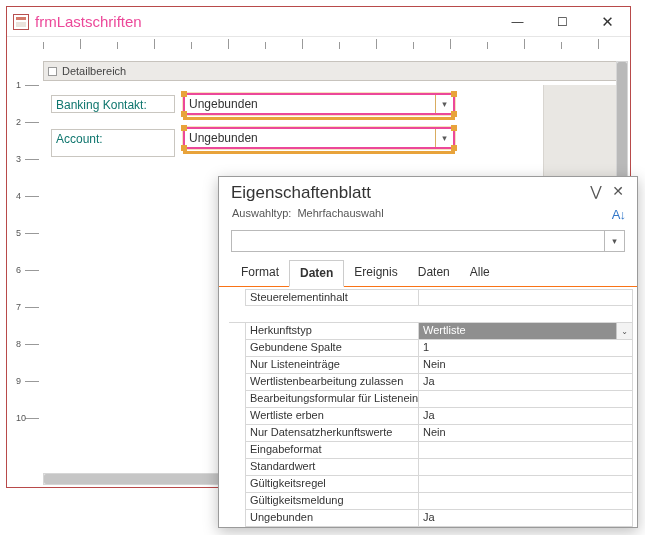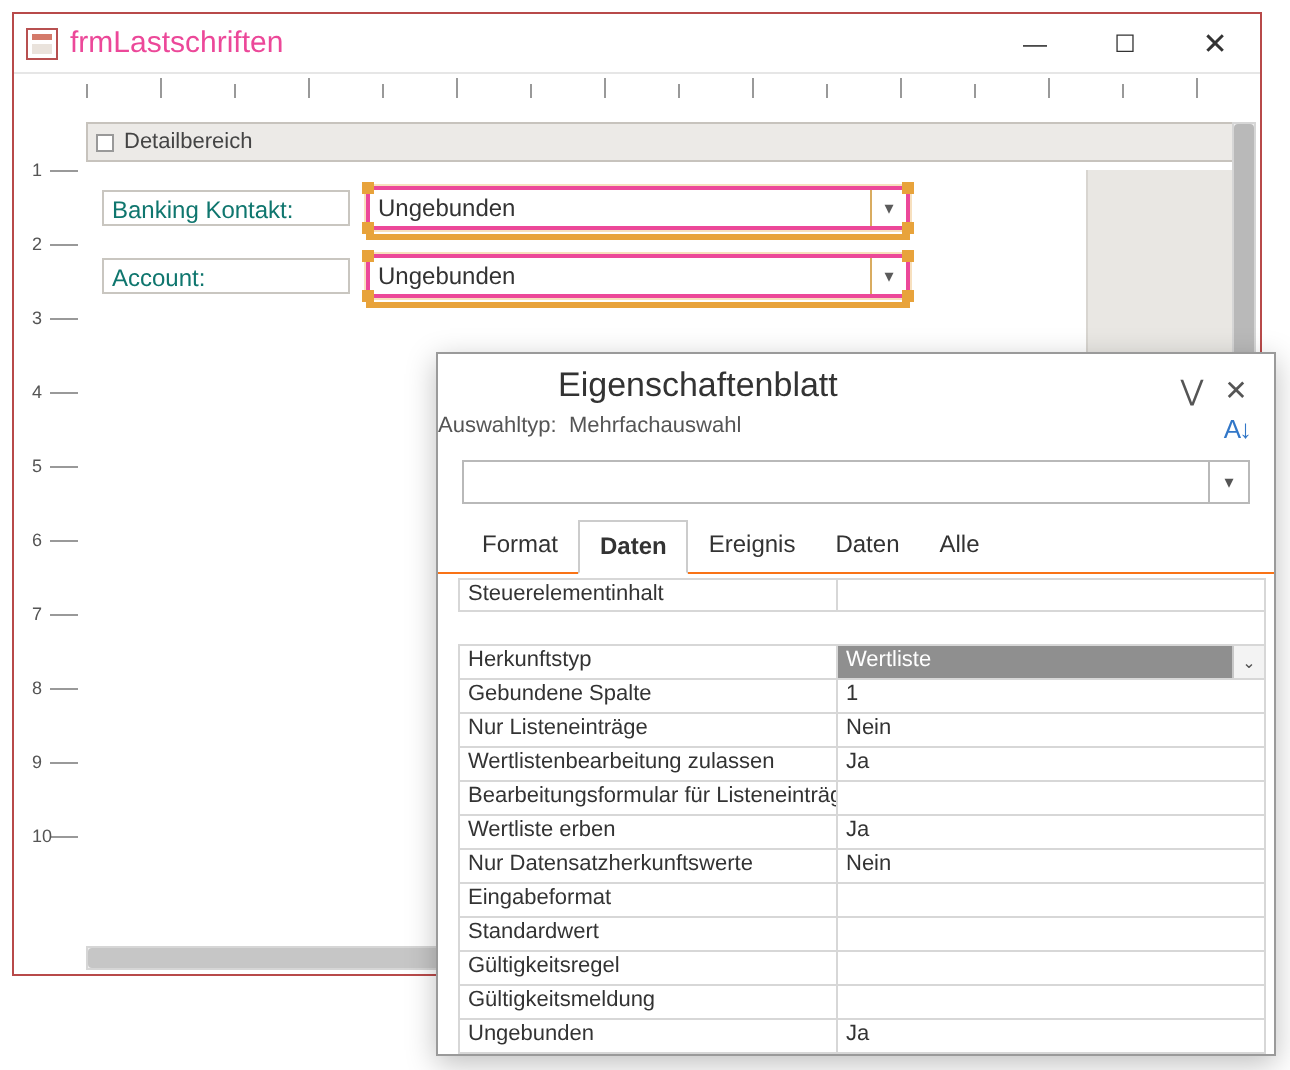--- a/index.html
+++ b/index.html
@@ -86,42 +86,42 @@
   }
   .vscroll .thumb { position:absolute; left:0; top:0; right:0; height:140px; background:#b9b9b9; border-radius:2px; }
 
   
   .propsheet {
     position:absolute; left:218px; top:176px; width:420px; height:352px;
     background:#fff; border:1px solid #9a9a9a; box-shadow:0 4px 14px rgba(0,0,0,.25);
     display:flex; flex-direction:column;
   }
   .ps-title {
-    display:flex; align-items:flex-end; padding:6px 8px 2px 12px;
-    font-size:17px; color:#333;margin-left:48px;
+    display:flex; align-items:flex-start; padding:6px 8px 2px 12px;
+    font-size:17px; color:#333;
   }
   .ps-title .spacer { flex:1; }
   .ps-title .pbtn { width:22px; text-align:center; color:#555; font-size:14px; cursor:default; }
-  .ps-sub { font-size:11px; color:#555; padding:2px 12px 8px 0; display:flex; }
+  .ps-sub { font-size:11px; color:#555; padding:2px 12px 8px 13px; display:flex; }
   .ps-sub .spacer { flex:1; }
   .sort-icon { font-size:13px; color:#3277c8; letter-spacing:-1px; }
   .ps-combo {
     margin:0 12px 8px 12px; height:22px; border:1px solid #b9b9b9;
     display:flex; align-items:center;
   }
   .ps-combo .arrow { width:20px; text-align:center; border-left:1px solid #b9b9b9; color:#555; font-size:9px; align-self:stretch; display:flex; align-items:center; justify-content:center;}
   .ps-combo .val { flex:1; padding:0 4px; font-size:12px; }
 
   .ps-tabs { display:flex; padding:0 12px; font-size:12px; border-bottom:1px solid #f97316; }
   .ps-tab { padding:5px 10px 6px; color:#333; cursor:default; }
   .ps-tab.active { border:1px solid #ccc; border-bottom:1px solid #fff; margin-bottom:-1px; font-weight:600; background:#fff; }
 
   .ps-grid { flex:1; overflow:hidden; padding:2px 4px 0 10px; }
   .ps-row { display:flex; height:17px; font-size:11px; color:#333; }
-  .ps-row .k { width:190px; border:1px solid #d7d7d7; border-top:none; padding:1px 4px; white-space:nowrap; overflow:hidden; }
+  .ps-row .k { width:174px; border:1px solid #d7d7d7; border-top:none; padding:1px 4px; white-space:nowrap; overflow:hidden;margin-left:16px; }
   .ps-row:first-child .k, .ps-row:first-child .v { border-top:1px solid #d7d7d7; }
   .ps-row .v { flex:1; border:1px solid #d7d7d7; border-left:none; border-top:none; padding:1px 4px; position:relative; }
   .ps-row .v.sel { background:#8f8f8f; color:#fff; }
   .ps-row .v .dropbtn { position:absolute; right:0; top:0; bottom:0; width:16px; border-left:1px solid #c7c7c7; background:#f3f3f3; color:#555; font-size:8px; display:flex; align-items:center; justify-content:center; }
 </style>
 </head>
 <body>
 
 <div class="form-window">
   <div class="title-bar">
@@ -183,21 +183,21 @@
       <div class="combo-ctl" style="left:140px; top:8px; width:272px; height:22px;">
         <span class="ctext">Ungebunden</span>
         <span class="carrow">▾</span>
         <span class="handle" style="left:-4px; top:-4px;"></span>
         <span class="handle" style="right:-4px; top:-4px;"></span>
         <span class="handle" style="left:-4px; bottom:-4px;"></span>
         <span class="handle" style="right:-4px; bottom:-4px;"></span>
       </div>
       <div class="sel-bar" style="left:140px; top:32px; width:272px;"></div>
 
-      <div class="label-ctl" style="left:8px; top:44px; width:124px; height:18px;">
+      <div class="label-ctl" style="left:8px; top:44px; width:124px; height:28px;">
         <span>Account:</span>
       </div>
       <div class="combo-ctl" style="left:140px; top:42px; width:272px; height:22px;">
         <span class="ctext">Ungebunden</span>
         <span class="carrow">▾</span>
         <span class="handle" style="left:-4px; top:-4px;"></span>
         <span class="handle" style="right:-4px; top:-4px;"></span>
         <span class="handle" style="left:-4px; bottom:-4px;"></span>
         <span class="handle" style="right:-4px; bottom:-4px;"></span>
       </div>

